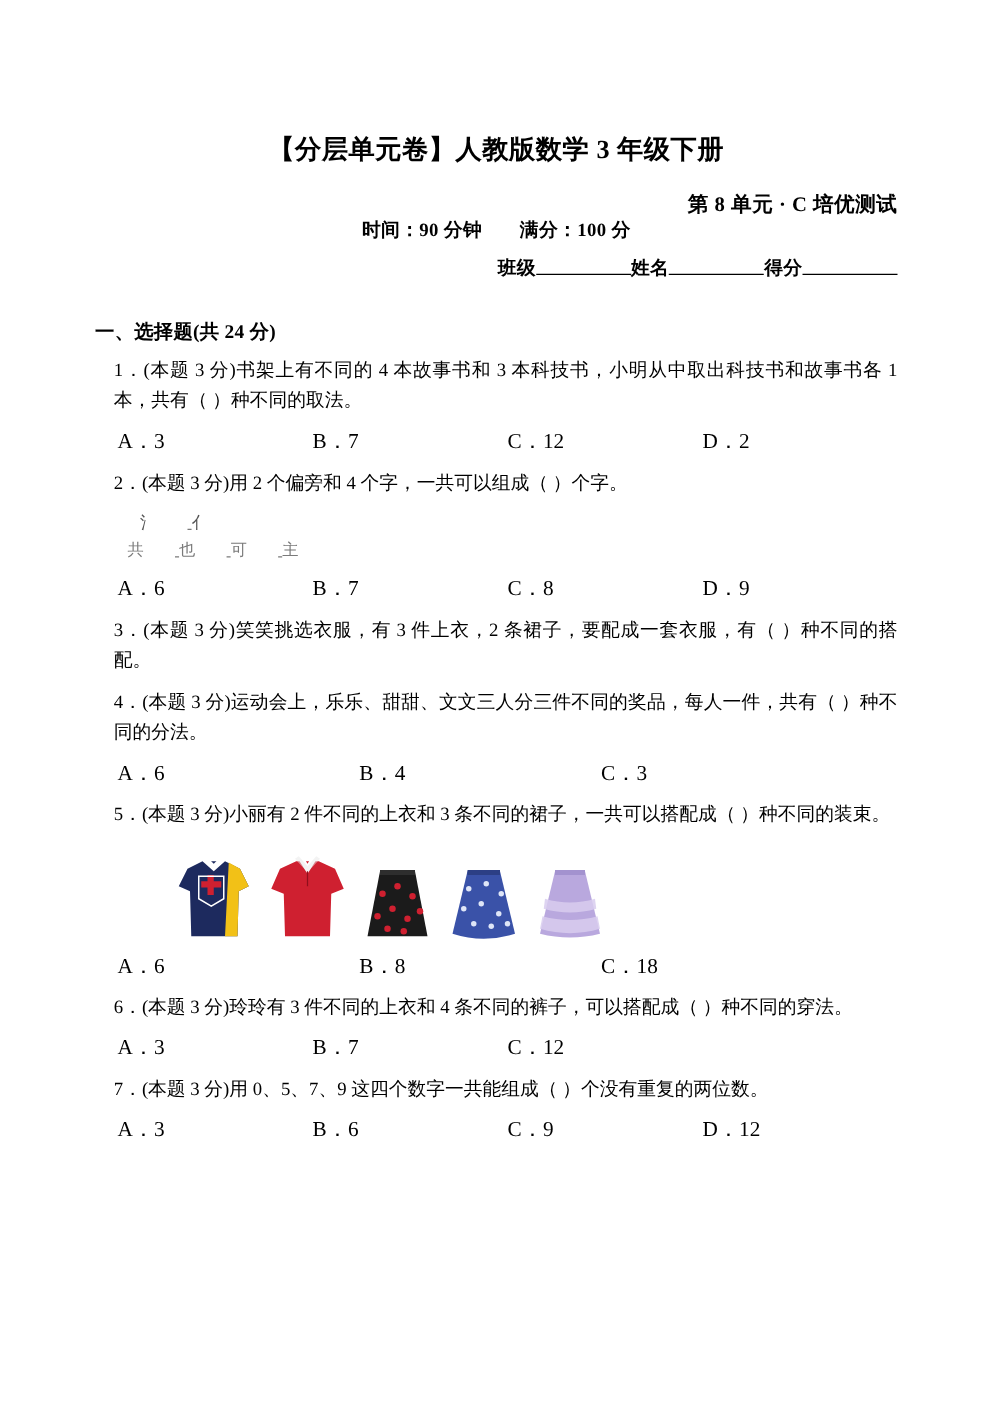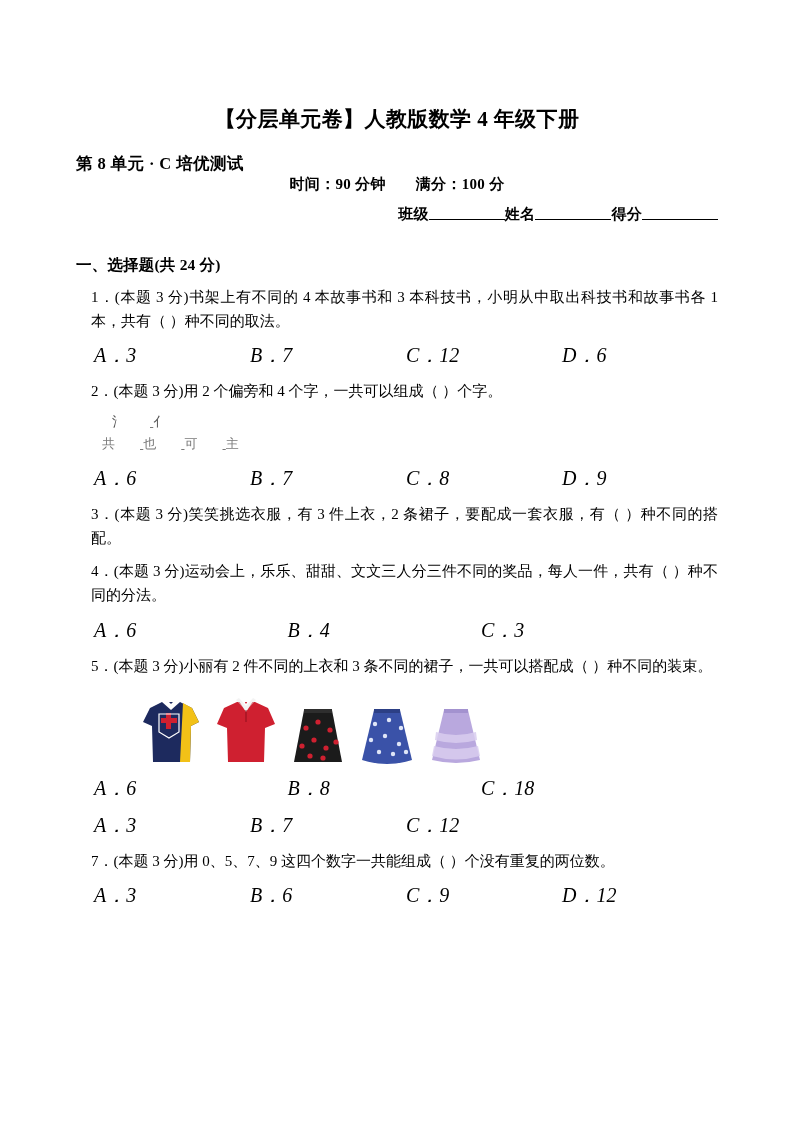--- a/index.html
+++ b/index.html
@@ -22,21 +22,21 @@
     padding: 104px 76px 0 76px;
   }
   .title {
     text-align: center;
     font-size: 21px;
     font-weight: bold;
     letter-spacing: 0.4px;
     line-height: 1.5;
   }
   .subtitle {
-    text-align: left;
+    text-align: right;
     font-size: 16.5px;
     font-weight: bold;
     margin-top: 17px;
     letter-spacing: 0.4px;
   }
   .meta {
     text-align: center;
     font-size: 15px;
     font-weight: bold;
     letter-spacing: 0.3px;
@@ -65,25 +65,24 @@
     letter-spacing: 0.2px;
   }
   .q {
     font-size: 15px;
     line-height: 1.62;
     margin-top: 9px;
     text-align: justify;
     margin-left: 15px;
   }
   .opts {
-    font-size: 20px;
+    font-size: 17px;
     margin-top: 7px;
     display: flex;
     line-height: 1.5;
-    font-style: italic;
   }
   .opts span {
     display: inline-block;
   }
   .opts.w4 span { width: 25%; }
   .opts.w3 span { width: 31%; }
   .opts.indent { padding-left: 18px; }
   .radical-box {
     margin: 8px 0 2px 26px;
     font-size: 13px;
@@ -102,42 +101,42 @@
     gap: 13px;
     height: 76px;
   }
   .clothes svg { display: block; }
 </style>
 </head>
 <body>
 
 <div class="page">
 
-  <div class="title">【分层单元卷】人教版数学 4 年级下册</div>
+  <div class="title">【分层单元卷】人教版数学 3 年级下册</div>
 
   <div class="subtitle">第 8 单元 · C 培优测试</div>
 
   <div class="meta">
     <span>时间：90 分钟</span>
     <span class="gap"></span>
     <span>满分：100 分</span>
   </div>
 
   <div class="fillrow">
     <span>班级</span><span class="blank"></span><span>姓名</span><span class="blank"></span><span>得分</span><span class="blank"></span>
   </div>
 
   <div class="section-head">一、选择题(共 24 分)</div>
 
   <div class="q">1．(本题 3 分)书架上有不同的 4 本故事书和 3 本科技书，小明从中取出科技书和故事书各 1 本，共有（  ）种不同的取法。</div>
   <div class="opts w4 indent">
     <span>A．3</span>
     <span>B．7</span>
     <span>C．12</span>
-    <span>D．6</span>
+    <span>D．2</span>
   </div>
 
   <div class="q">2．(本题 3 分)用 2 个偏旁和 4 个字，一共可以组成（  ）个字。</div>
   <div class="radical-box">
     <div class="row2">
       <span>氵</span>
       <span>亻</span>
     </div>
     <div class="row1">
       <span>共</span>
@@ -227,20 +226,21 @@
       </svg>
     </span>
   </div>
 
   <div class="opts w3 indent">
     <span>A．6</span>
     <span>B．8</span>
     <span>C．18</span>
   </div>
 
+  <div class="q">6．(本题 3 分)玲玲有 3 件不同的上衣和 4 条不同的裤子，可以搭配成（  ）种不同的穿法。</div>
   <div class="opts w4 indent">
     <span>A．3</span>
     <span>B．7</span>
     <span>C．12</span>
   </div>
 
   <div class="q">7．(本题 3 分)用 0、5、7、9 这四个数字一共能组成（  ）个没有重复的两位数。</div>
   <div class="opts w4 indent">
     <span>A．3</span>
     <span>B．6</span>

